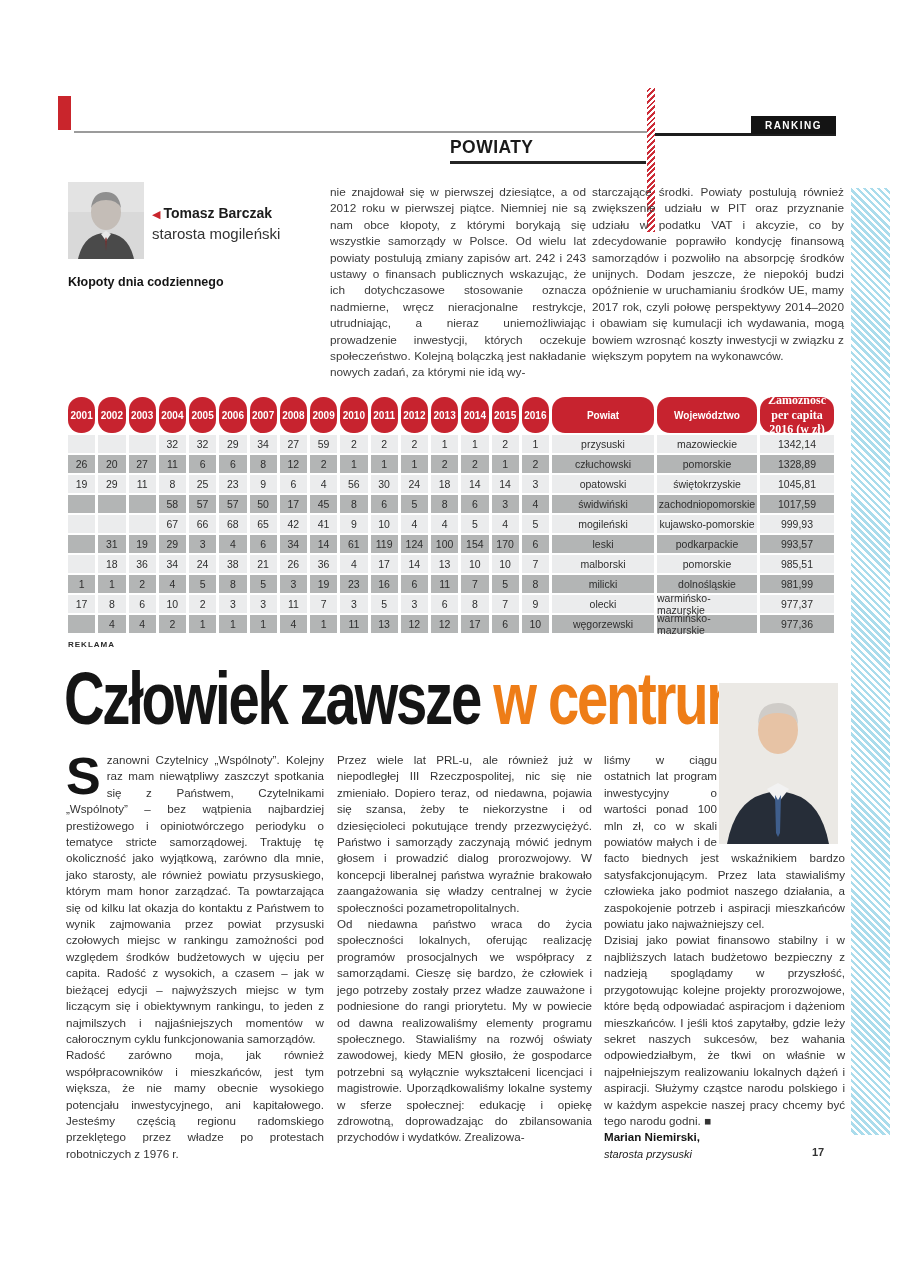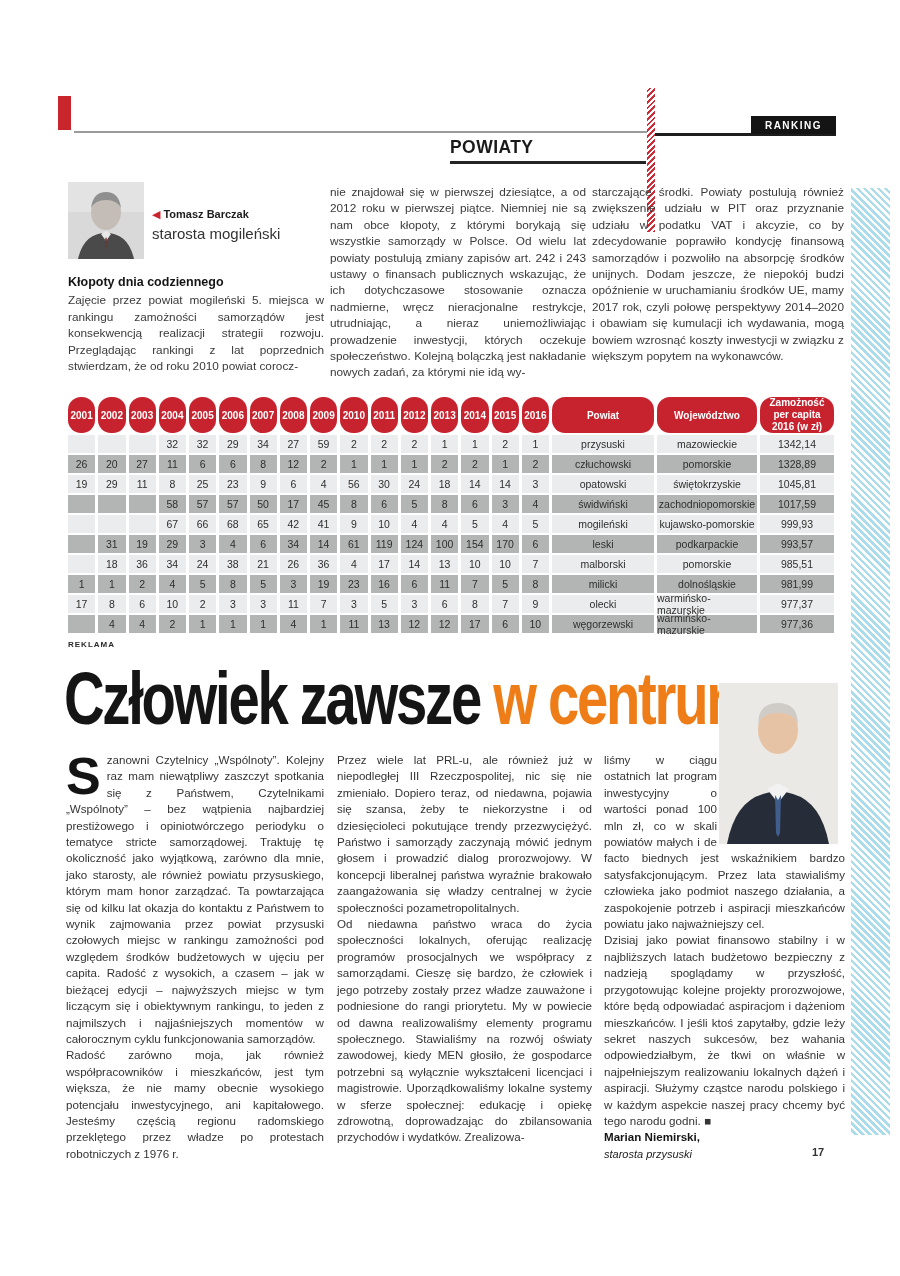--- a/index.html
+++ b/index.html
@@ -15,41 +15,41 @@
   .ranking-box{position:absolute;left:751px;top:116px;width:85px;height:18px;background:#141414;
                color:#fff;font-size:10px;font-weight:bold;letter-spacing:1.5px;
                display:flex;align-items:center;justify-content:center;}
   .powiaty{position:absolute;left:450px;top:136px;font-size:19px;font-weight:bold;color:#1a1a1a;
            letter-spacing:.5px;transform:scaleX(.92);transform-origin:0 0;}
   .powiaty-rule{position:absolute;left:450px;top:161px;width:196px;height:3px;background:#242424;}
 
   
   .author-photo{position:absolute;left:68px;top:182px;width:76px;height:77px;}
   .caption{position:absolute;left:152px;top:204px;width:160px;}
-  .caption .name{font-size:11px;font-weight:bold;color:#1c1c1c;}
+  .caption .name{font-size:14px;font-weight:bold;color:#1c1c1c;}
   .caption .arrow{color:#c9252c;font-size:11px;margin-right:3px;}
   .caption .role{font-size:15px;color:#333;margin-top:3px;}
 
   
   .intro-col{position:absolute;font-size:11.8px;line-height:16.4px;text-align:justify;color:#3a3a3a;}
   .intro-col h3{margin:0 0 2px 0;font-size:12.5px;color:#141414;}
   #intro1{left:68px;top:274px;width:256px;}
   #intro2{left:330px;top:184px;width:256px;}
   #intro3{left:592px;top:184px;width:252px;}
 
   
   .blue-stripes{position:absolute;left:851px;top:188px;width:39px;height:947px;
       background:repeating-linear-gradient(45deg,#ffffff 0 2.5px,#aadcec 2.5px 5px);}
 
   
   .rank-table{position:absolute;left:68px;top:397px;width:766px;display:grid;
       grid-template-columns:repeat(16,1fr) 102px 100px 74px;column-gap:3px;row-gap:2px;}
   .hcell{background:#c7232f;color:#fff;font-weight:bold;font-size:10px;height:36px;
          display:flex;align-items:center;justify-content:center;text-align:center;border-radius:13px;}
-  .hcell.small{font-size:10px;line-height:1.2;padding:0 2px;}
+  .hcell.small{font-size:12px;line-height:1.2;padding:0 2px;font-family:Liberation Serif, serif;}
   .cell{height:18px;font-size:10.5px;display:flex;align-items:center;justify-content:center;color:#2e2e2e;}
   .cell.light{background:#ebeced;}
   .cell.dark{background:#b3b5b5;}
 
   
   .reklama{position:absolute;left:68px;top:640px;width:770px;text-align:left;
            font-size:8px;font-weight:bold;letter-spacing:1px;color:#2b2b2b;}
   .headline{position:absolute;left:64px;top:656px;white-space:nowrap;
             font-size:74px;font-weight:bold;letter-spacing:-3px;color:#151515;
             transform:scaleX(.76);transform-origin:0 0;}
@@ -93,21 +93,20 @@
     <path d="M33 52 l5 7 l5 -7 l-5 -3Z" fill="#e8e8e8"></path>
     <path d="M37 55 l1 2 l1 -2 l-1 14 Z" fill="#7a2d2d"></path>
   </svg>
   <div class="caption">
     <div><span class="arrow">◀</span><span class="name">Tomasz Barczak</span></div>
     <div class="role">starosta mogileński</div>
   </div>
 
   <div class="intro-col" id="intro1">
     <h3>Kłopoty dnia codziennego</h3>
-    <p style="margin:0">Zajęcie przez powiat mogileński 5. miejsca w rankingu zamożności samorządów jest konsekwencją realizacji strategii rozwoju. Przeglądając rankingi z lat poprzednich stwierdzam, że od roku 2010 powiat corocz-</p>
   </div>
   <div class="intro-col" id="intro2">
     <p style="margin:0">nie znajdował się w pierwszej dziesiątce, a od 2012 roku w pierwszej piątce. Niemniej nie są nam obce kłopoty, z którymi borykają się wszystkie samorządy w Polsce. Od wielu lat powiaty postulują zmiany zapisów art. 242 i 243 ustawy o finansach publicznych wskazując, że ich dotychczasowe stosowanie oznacza nadmierne, wręcz nieracjonalne restrykcje, utrudniając, a nieraz uniemożliwiając prowadzenie inwestycji, których oczekuje społeczeństwo. Kolejną bolączką jest nakładanie nowych zadań, za którymi nie idą wy-</p>
   </div>
   <div class="intro-col" id="intro3">
     <p style="margin:0">starczające środki. Powiaty postulują również zwiększenie udziału w PIT oraz przyznanie udziału w podatku VAT i akcyzie, co by zdecydowanie poprawiło kondycję finansową samorządów i pozwoliło na absorpcję środków unijnych. Dodam jeszcze, że niepokój budzi opóźnienie w uruchamianiu środków UE, mamy 2017 rok, czyli połowę perspektywy 2014–2020 i obawiam się kumulacji ich wydawania, mogą bowiem wzrosnąć koszty inwestycji w związku z większym popytem na wykonawców.</p>
   </div>
 
   <div class="blue-stripes"></div>
 

